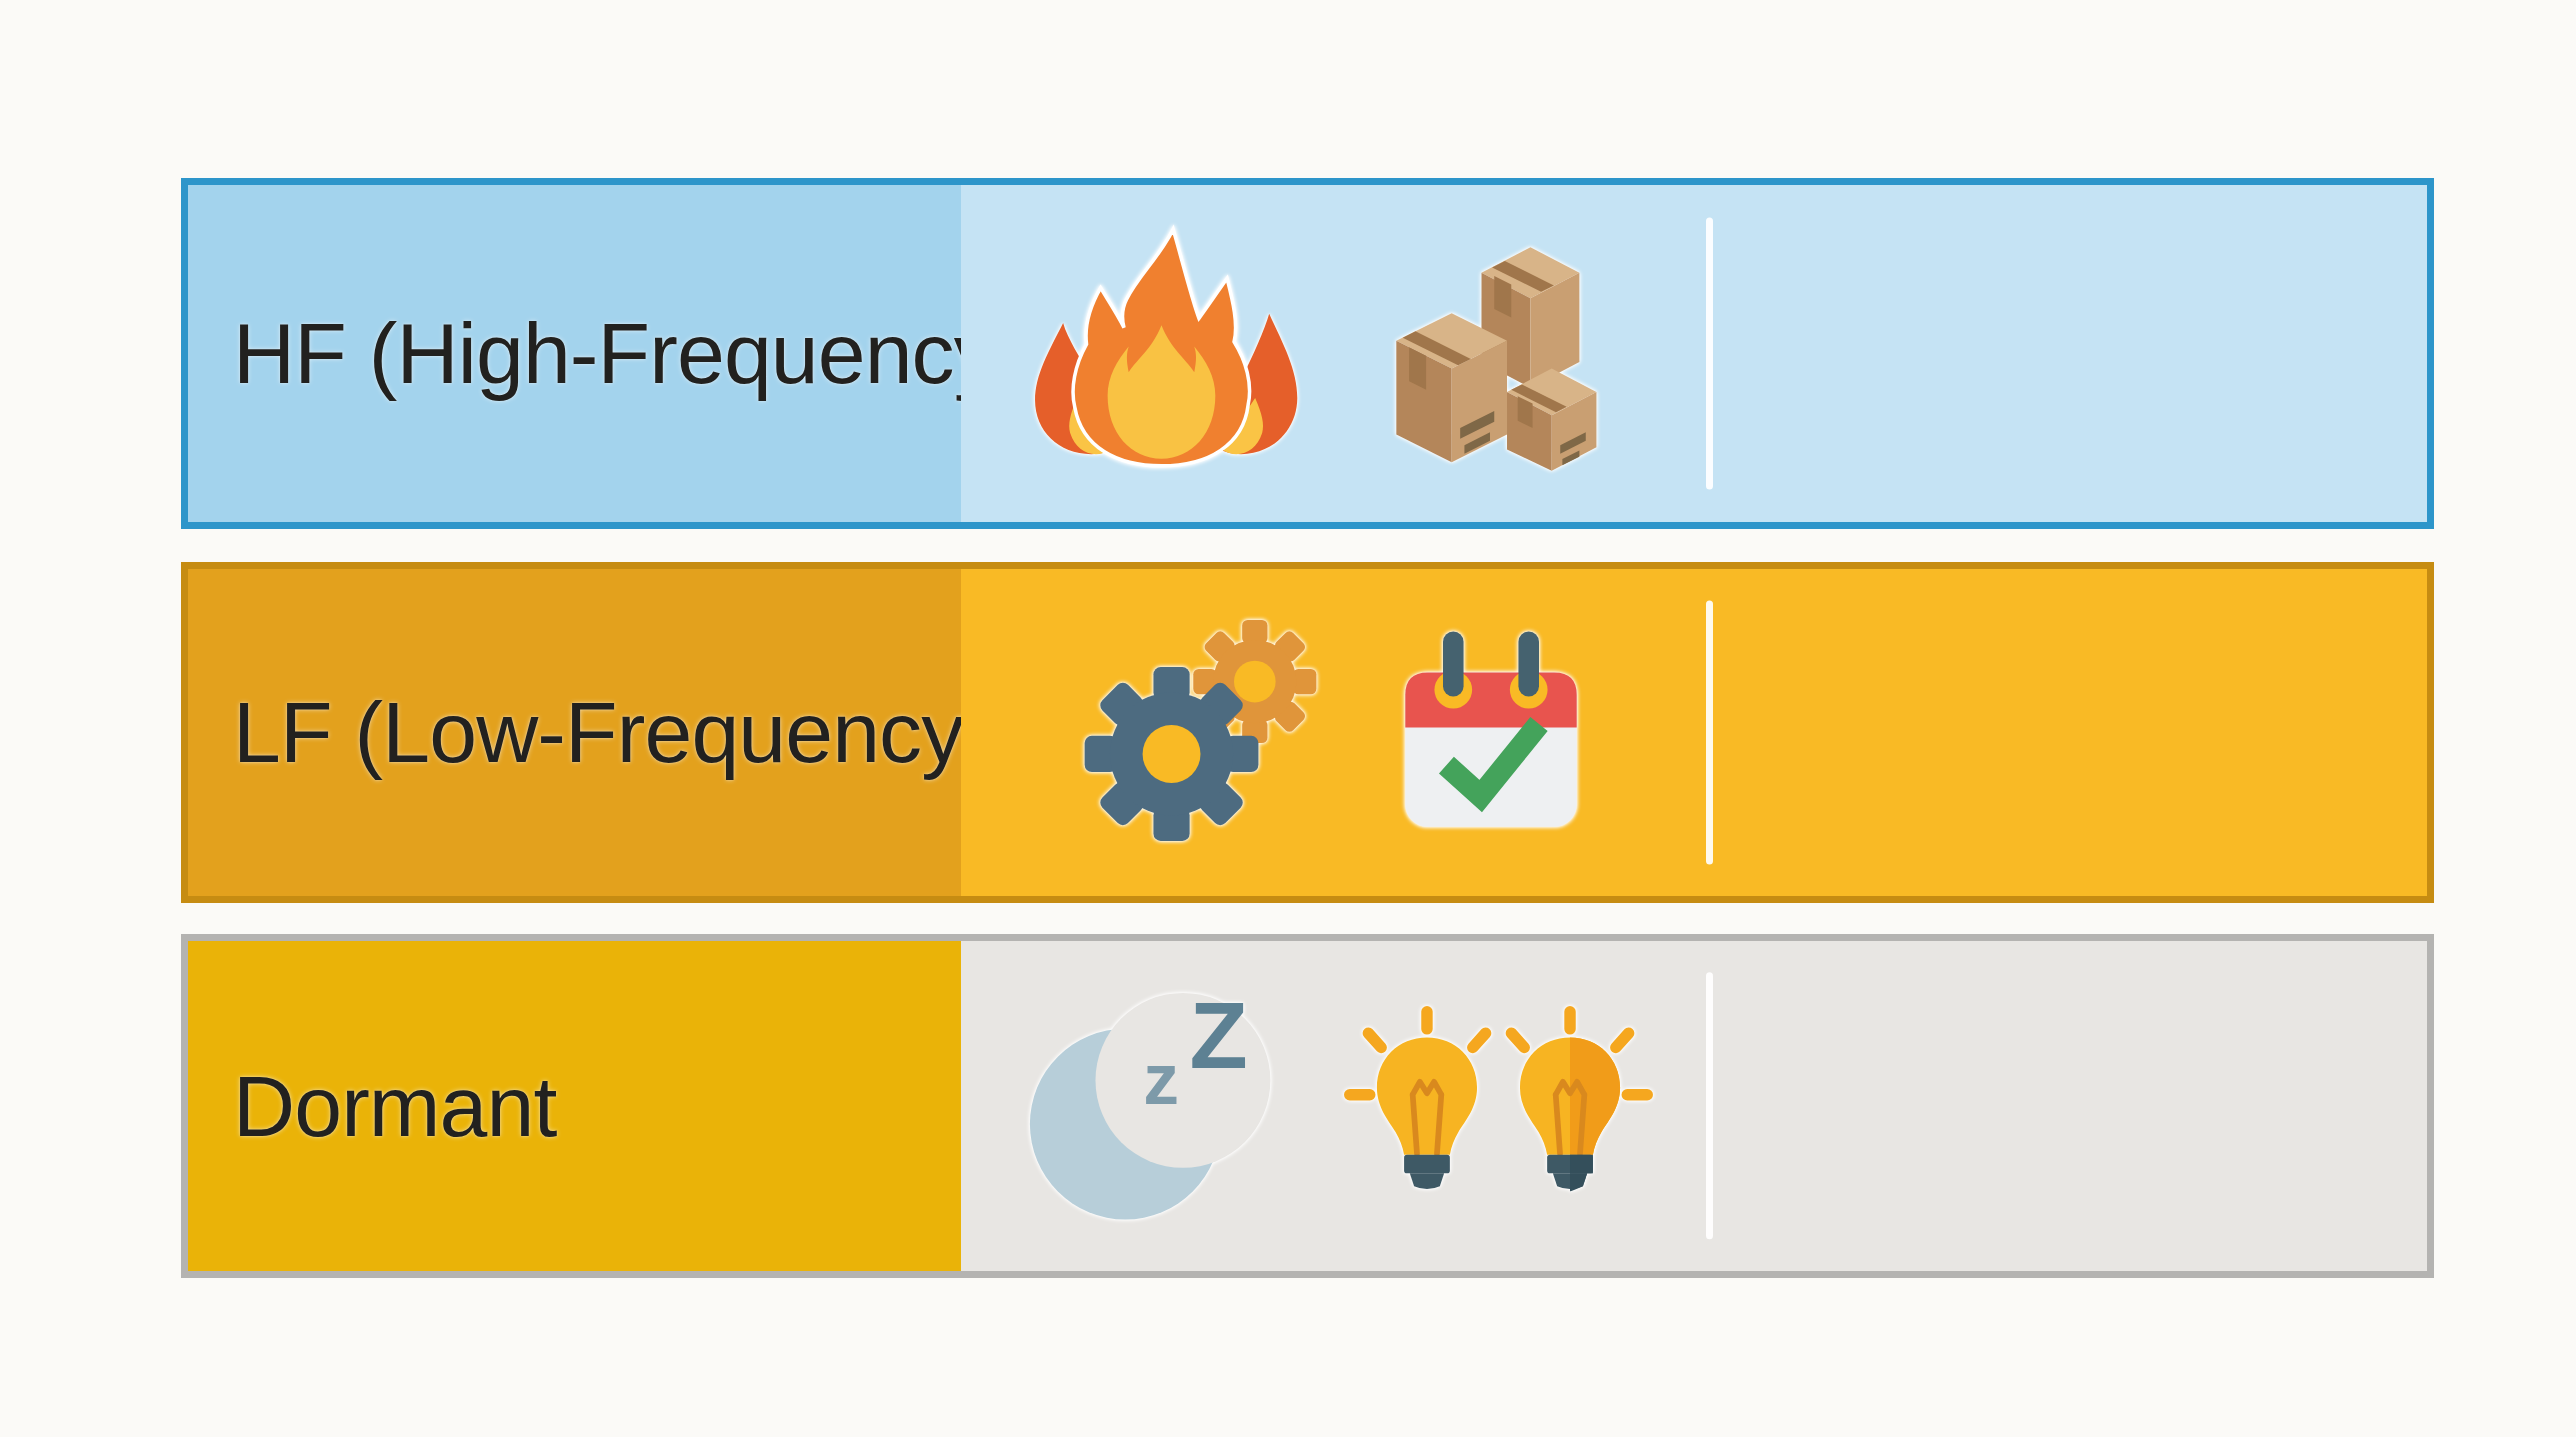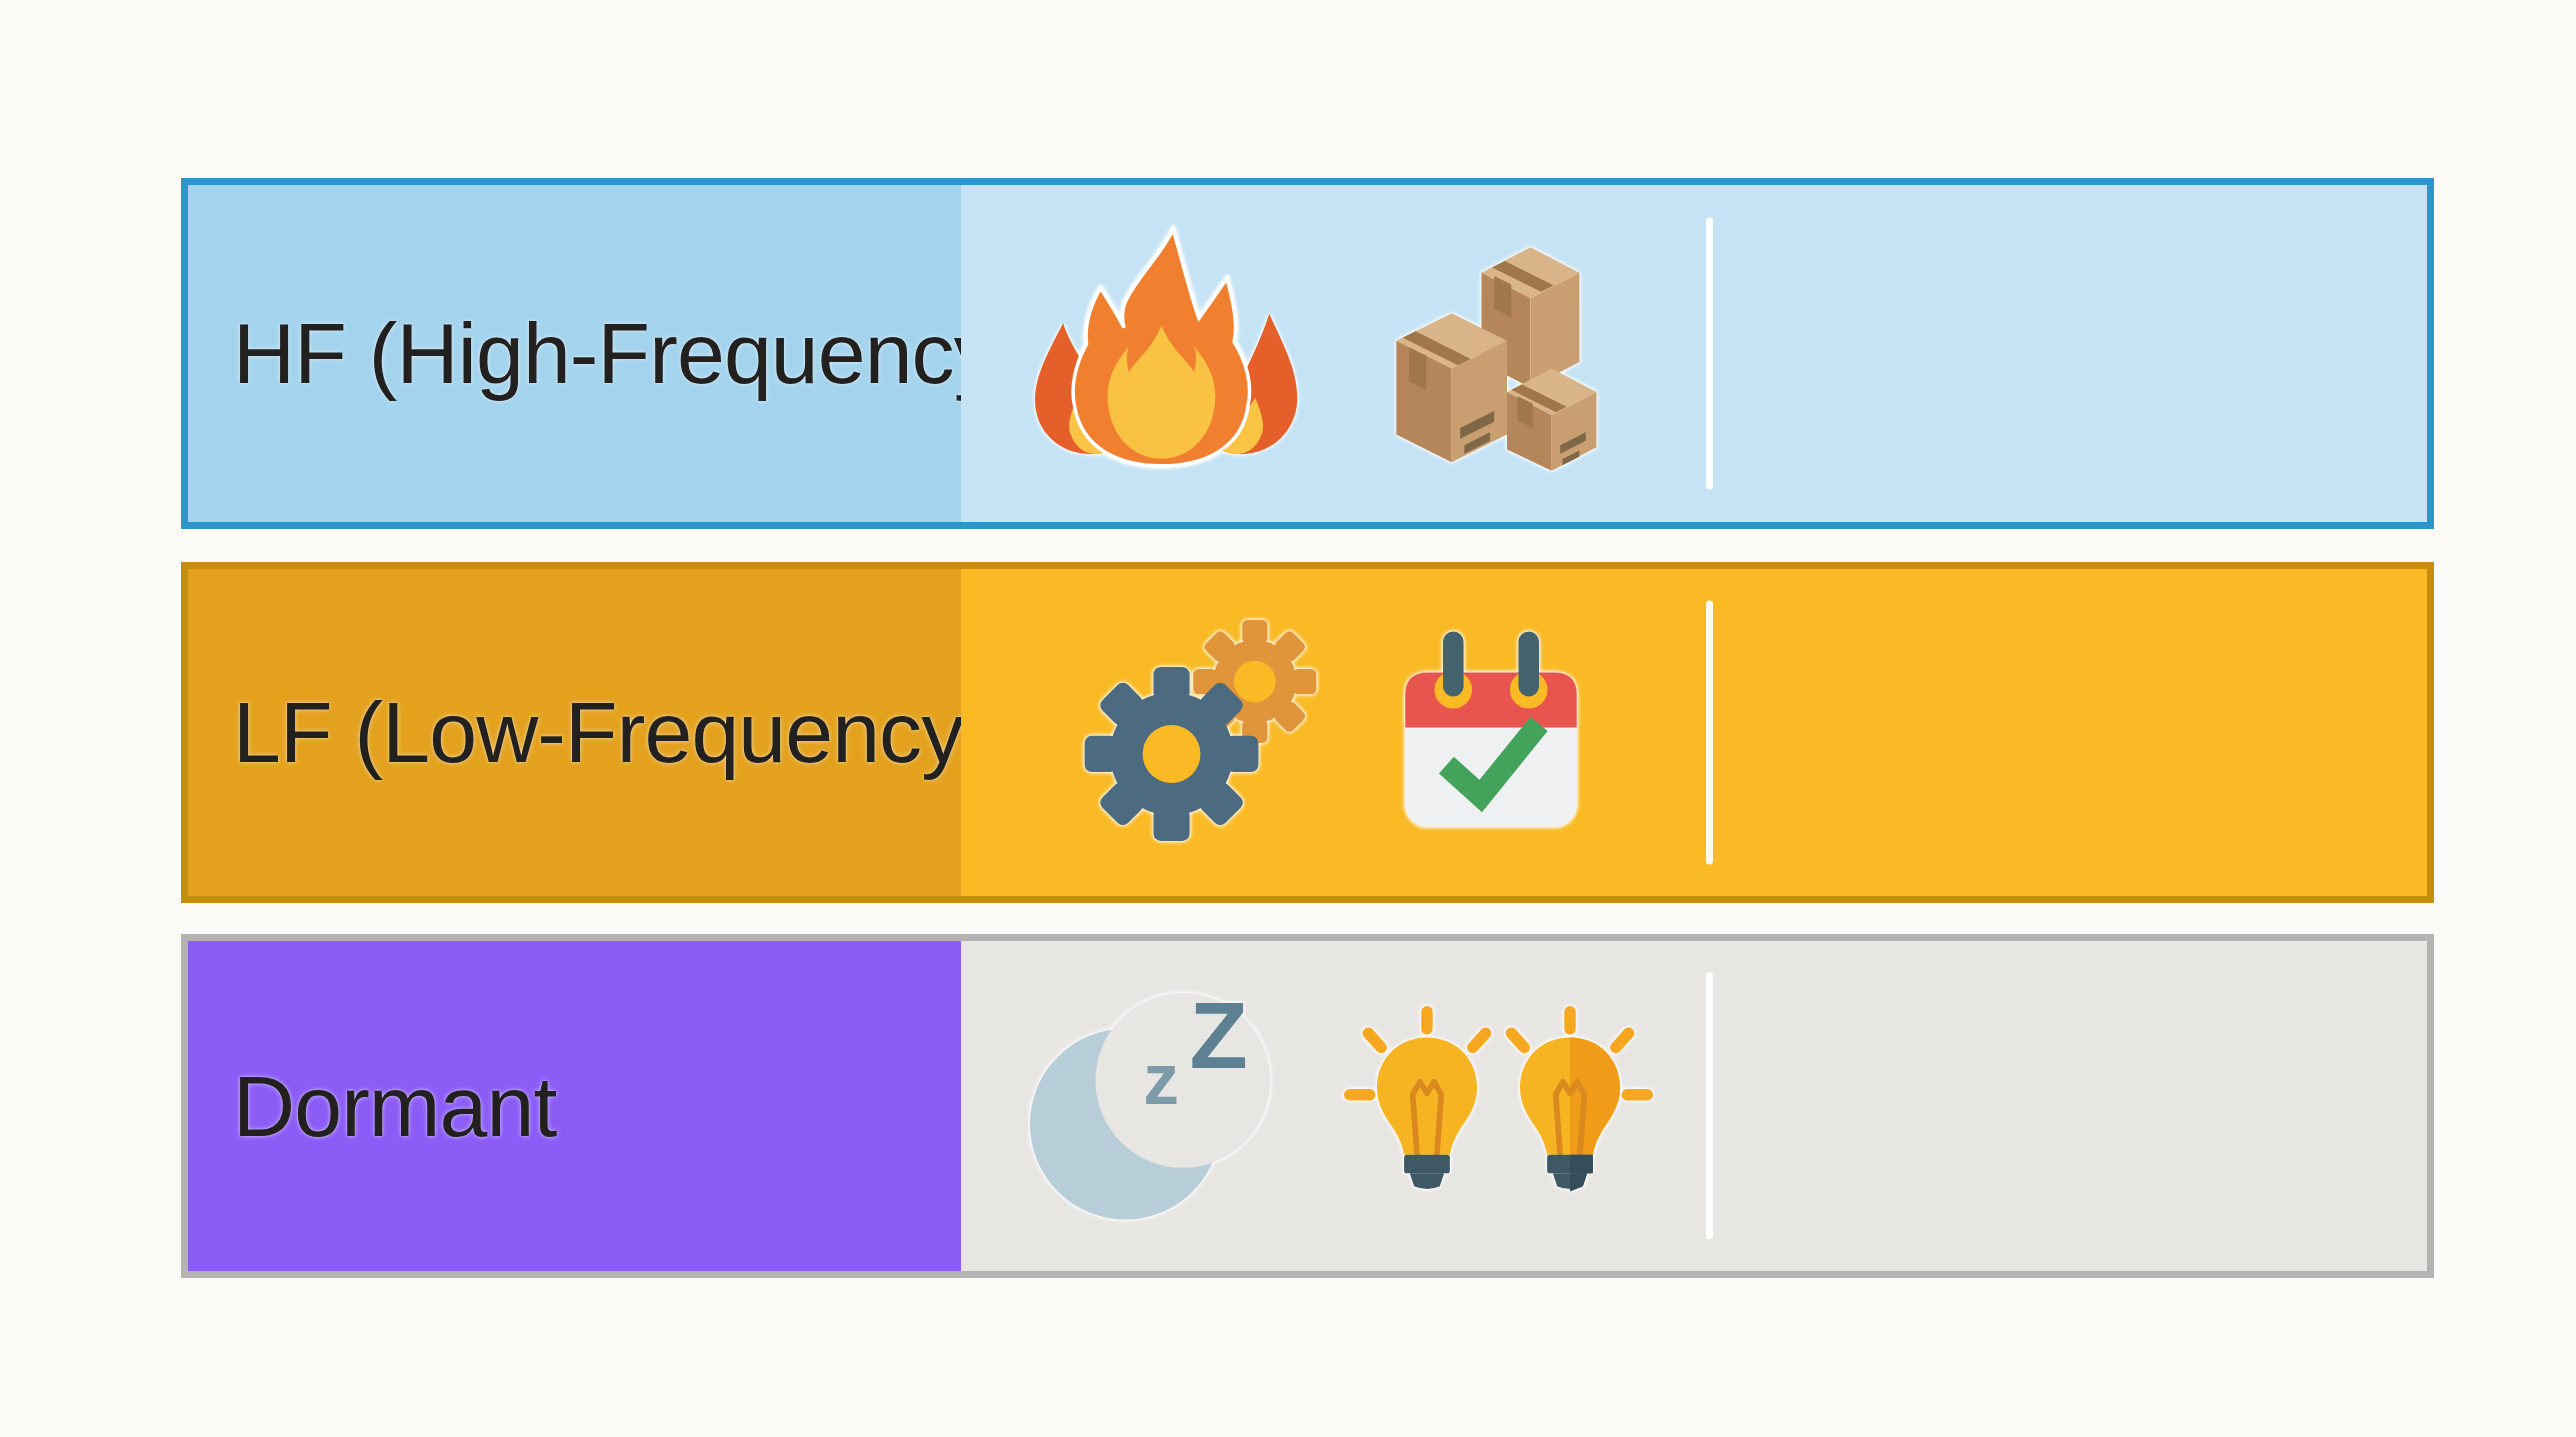--- a/index.html
+++ b/index.html
@@ -15,21 +15,21 @@
     display:flex;
   }
   #band-hf      { top:178px;  height:351px; border-color:#2d95ca; box-shadow:inset 0 0 0 2.8px rgba(255,255,255,.30); }
   #band-lf      { top:562px;  height:341px; border-color:#c68c12; box-shadow:inset 0 -3.7px 0 rgba(0,0,0,.10); }
   #band-dormant { top:934px;  height:344px; border-color:#b4b3b1; box-shadow:inset 0 -3.7px 0 rgba(0,0,0,.06); }
 
   #band-hf      .label-zone { background:#a3d3ed; }
   #band-hf      .content-zone { background:#c5e3f4; }
   #band-lf      .label-zone { background:#e3a11d; }
   #band-lf      .content-zone { background:#f9ba25; }
-  #band-dormant .label-zone { background:#8b5cf6; }
+  #band-dormant .label-zone { background:#eab308; }
   #band-dormant .content-zone { background:#e8e6e3; }
 
   .label-zone {
     width:773px; flex:none; display:flex; align-items:center;
     padding-left:45px; box-sizing:border-box;
   }
   .row-label {
     font-size:86px; letter-spacing:-0.9px; color:#22211f; white-space:nowrap;
     text-shadow:0 0 5.6px rgba(255,255,255,.55), 0 0 1.9px rgba(255,255,255,.4);
   }

